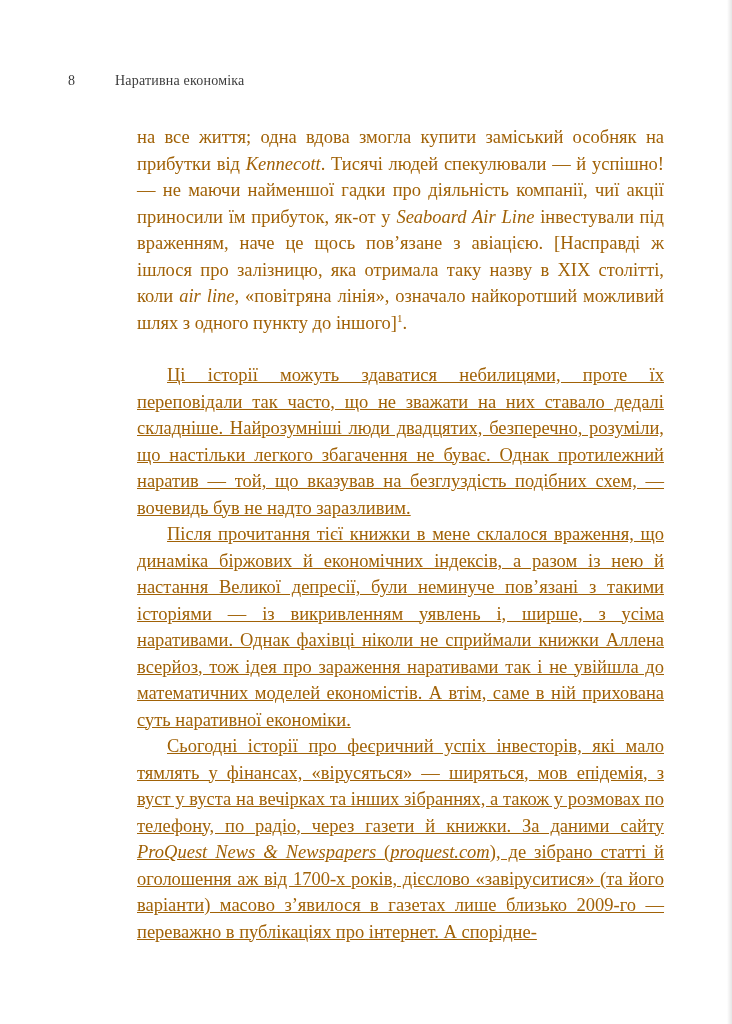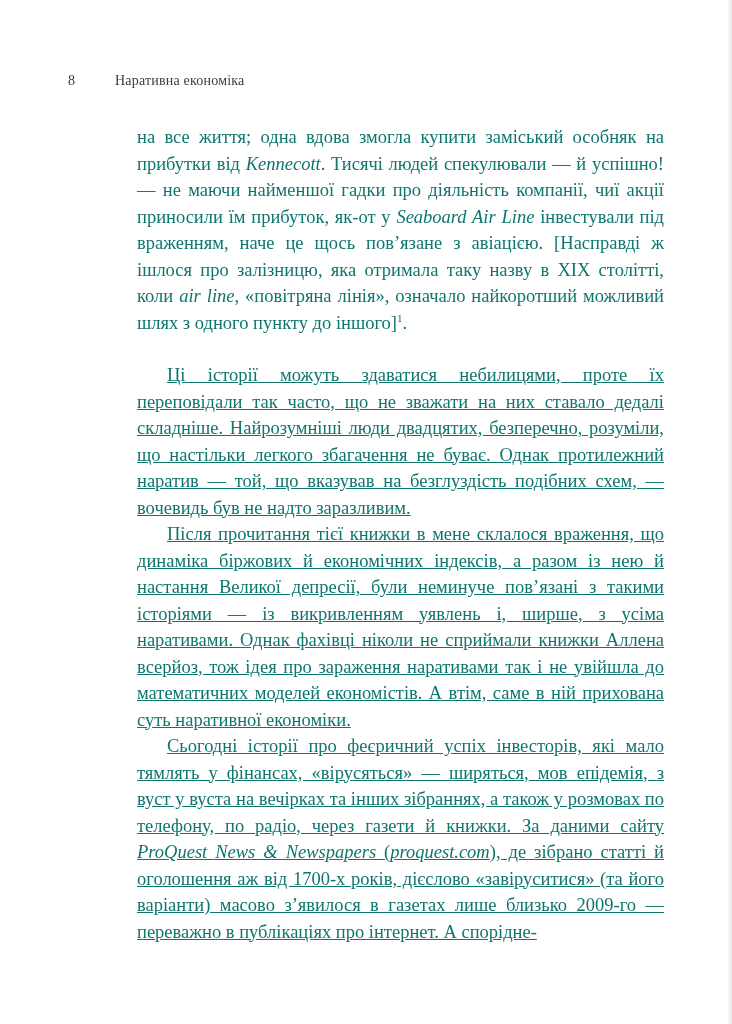--- a/index.html
+++ b/index.html
@@ -44,21 +44,21 @@
     margin-right: 37px;
   }
   .text-block {
     position: absolute;
     top: 124px;
     left: 137px;
     width: 527px;
     font-size: 18.5px;
     line-height: 26.5px;
     text-align: justify;
-    color: #0f766e;
+    color: #a16207;
   }
   .text-block p {
     margin: 0;
     padding: 0;
   }
   .text-block p.gap-after {
     margin-bottom: 26px;
   }
   .text-block p.indent {
     text-indent: 30px;

